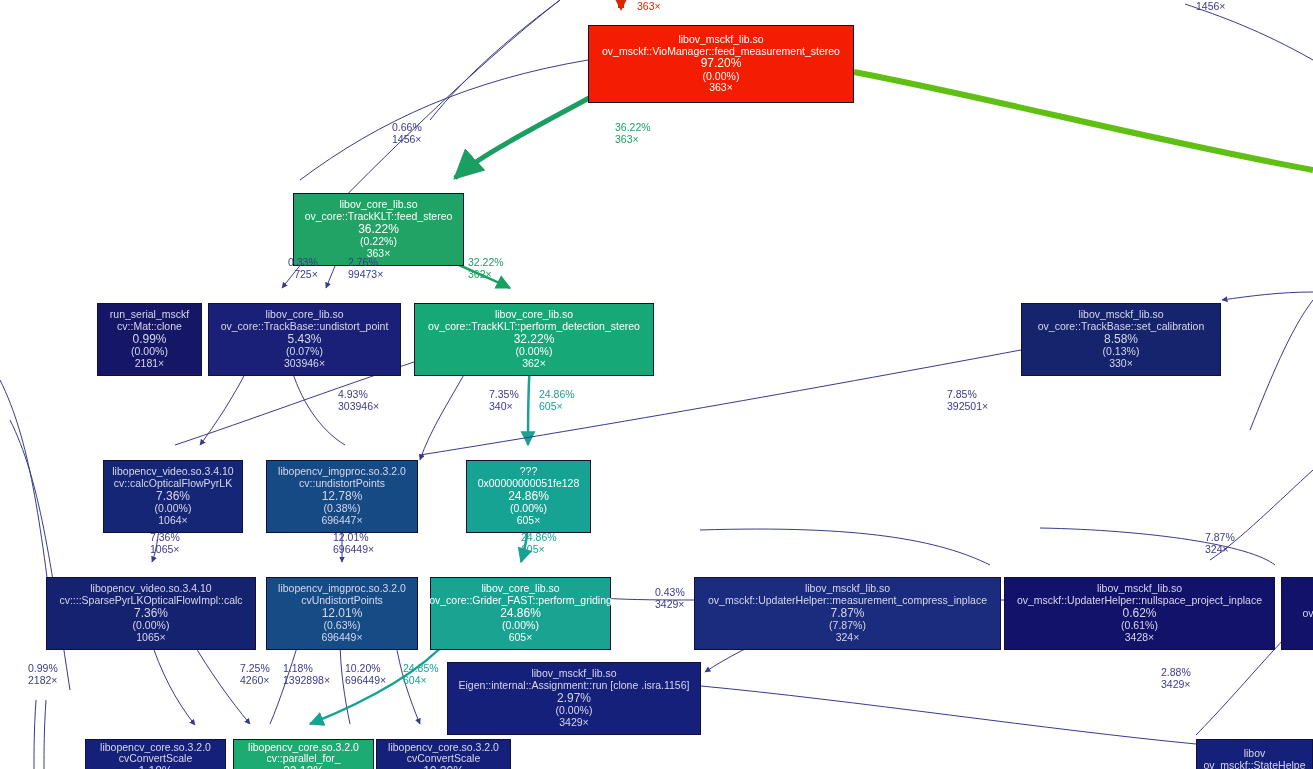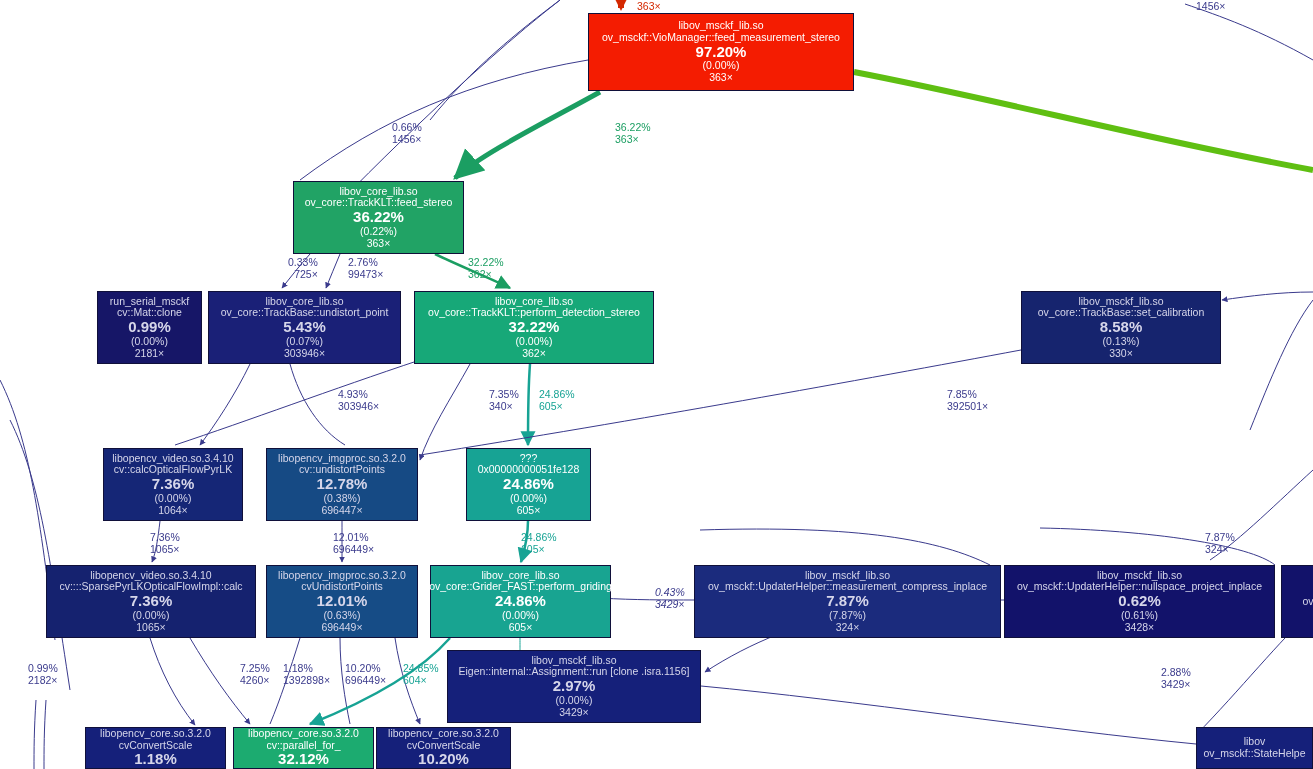--- a/index.html
+++ b/index.html
@@ -3,25 +3,25 @@
 <meta charset="utf-8">
 <title>Call Graph</title>
 <style>
   html,body{margin:0;padding:0;background:#ffffff;}
   body{width:1313px;height:769px;position:relative;overflow:hidden;
        font-family:"Liberation Sans","DejaVu Sans",sans-serif;}
   #canvas{position:absolute;left:0;top:0;width:1313px;height:769px;}
   svg.edges{position:absolute;left:0;top:0;width:1313px;height:769px;overflow:visible;}
   .node{position:absolute;box-sizing:border-box;border:1px solid #10103a;
         display:flex;flex-direction:column;align-items:center;justify-content:center;
-        color:#ffffff;text-align:center;line-height:1.12;z-index:5;}
+        color:#ffffff;text-align:center;line-height:1.12;z-index:5;margin-top:12px;}
   .node .ln{display:block;white-space:nowrap;}
   .node .l-mod{font-size:10.5px;}
   .node .l-fn{font-size:10.5px;}
-  .node .l-pct{font-size:15px;font-weight:bold;}
+  .node .l-pct{font-size:12px;}
   .node .l-self{font-size:10.5px;text-align:center;}
   .node .l-calls{font-size:10.5px;}
   .elabel{position:absolute;font-size:10.5px;line-height:1.18;white-space:nowrap;z-index:6;}
   .elabel .ln{display:block;}
 </style>
 </head>
 <body>
 
 <div id="canvas">
 
@@ -313,21 +313,21 @@
         <span class="ln">696449×</span>
       </div>
       <div class="elabel" style="left: 521px; top: 531px; color: rgb(23, 163, 148);">
         <span class="ln">24.86%</span>
         <span class="ln">605×</span>
       </div>
       <div class="elabel" style="left: 1205px; top: 531px; color: rgb(58, 58, 140);">
         <span class="ln">7.87%</span>
         <span class="ln">324×</span>
       </div>
-      <div class="elabel" style="left: 655px; top: 586px; color: rgb(58, 58, 140); font-style: italic;">
+      <div class="elabel" style="left: 655px; top: 586px; color: rgb(58, 58, 140);">
         <span class="ln">0.43%</span>
         <span class="ln">3429×</span>
       </div>
       <div class="elabel" style="left: 28px; top: 662px; color: rgb(58, 58, 140);">
         <span class="ln">0.99%</span>
         <span class="ln">2182×</span>
       </div>
       <div class="elabel" style="left: 212px; top: 662px; color: rgb(58, 58, 140); margin-left: 28px;">
         <span class="ln">7.25%</span>
         <span class="ln">4260×</span>

